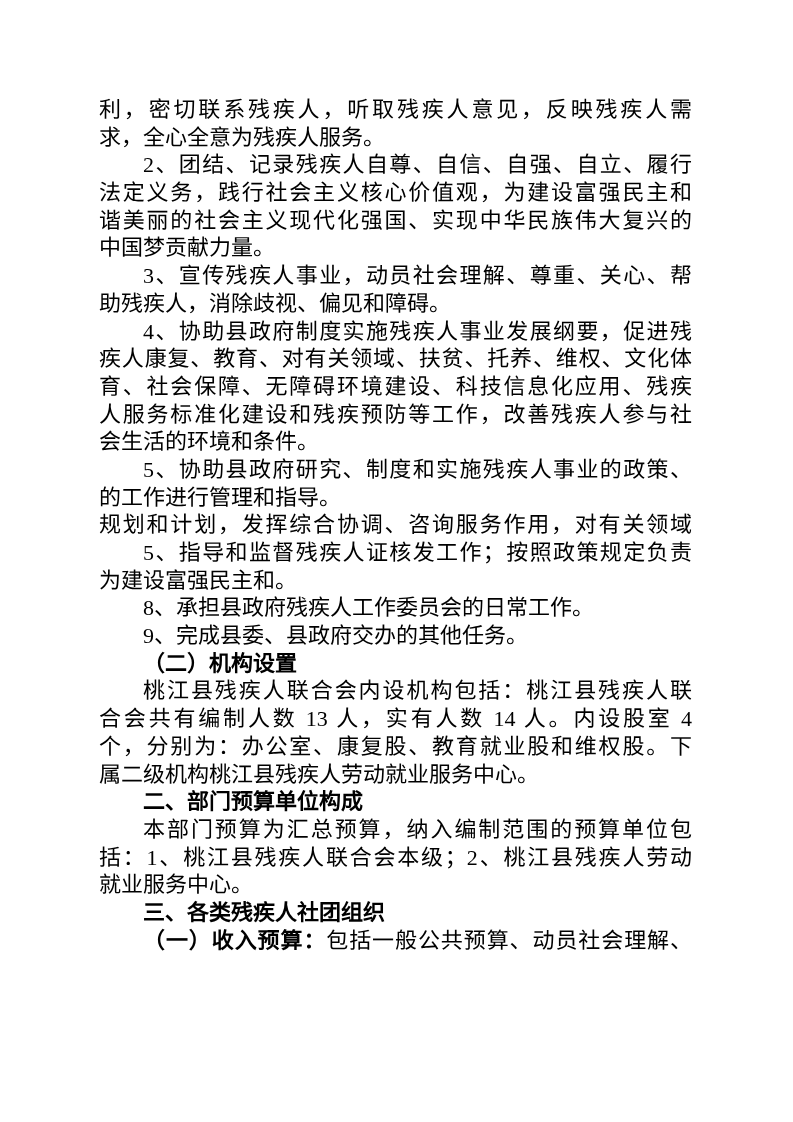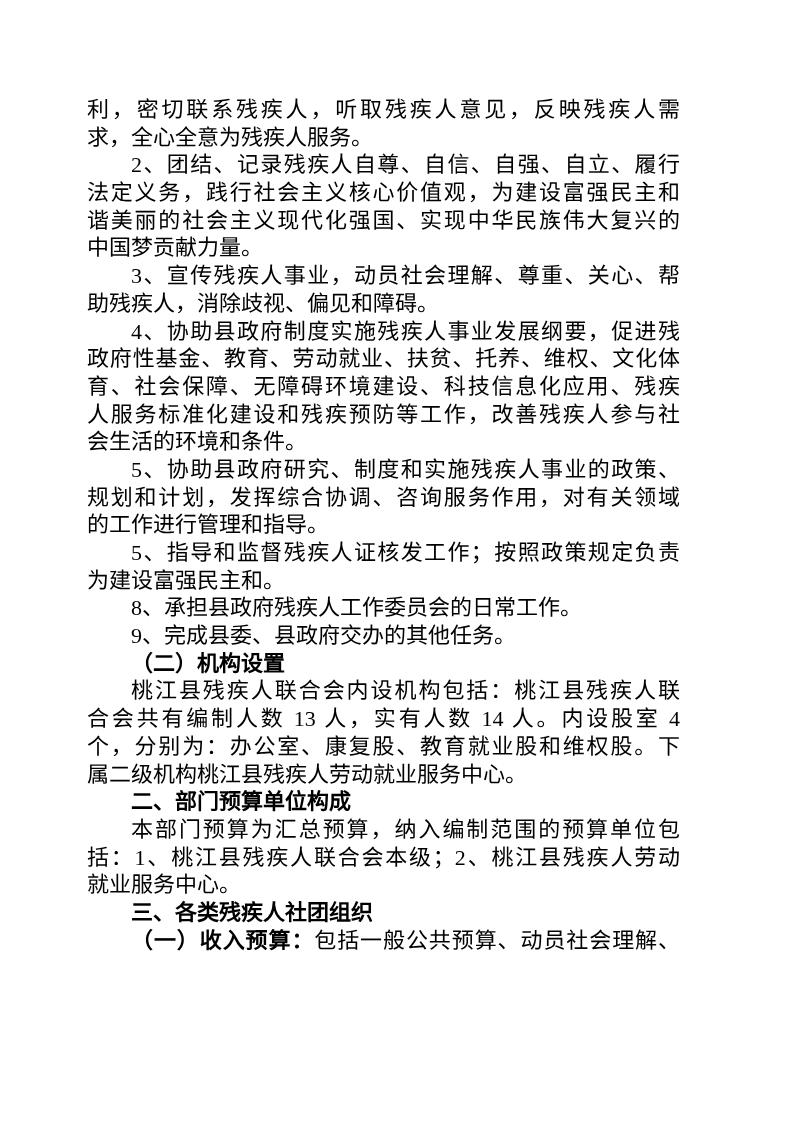--- a/index.html
+++ b/index.html
@@ -9,21 +9,21 @@
   }
   .page {
     position: relative;
     width: 793px;
     height: 1122px;
     background: #ffffff;
     overflow: hidden;
   }
   .doc {
     position: absolute;
-    left: 87px;
+    left: 99px;
     top: 96px;
     width: 593px;
     font-family: "Liberation Serif", "DejaVu Serif", serif;
     font-size: 22px;
     line-height: 27.7px;
     color: #000000;
   }
   .para { margin: 0; padding: 0; }
   .line {
     height: 27.7px;
@@ -60,29 +60,29 @@
         <div class="line just"><span>法定义务，践行社会主义核心价值观，为建设富强民主和</span></div>
         <div class="line just"><span>谐美丽的社会主义现代化强国、实现中华民族伟大复兴的</span></div>
         <div class="line rag"><span>中国梦贡献力量。</span></div>
       </div>
       <div class="para">
         <div class="line just indent"><span>3、宣传残疾人事业，动员社会理解、尊重、关心、帮</span></div>
         <div class="line rag"><span>助残疾人，消除歧视、偏见和障碍。</span></div>
       </div>
       <div class="para">
         <div class="line just indent"><span>4、协助县政府制度实施残疾人事业发展纲要，促进残</span></div>
-        <div class="line just"><span>政府性基金、教育、劳动就业、扶贫、托养、维权、文化体</span></div>
+        <div class="line just"><span>疾人康复、教育、对有关领域、扶贫、托养、维权、文化体</span></div>
         <div class="line just"><span>育、社会保障、无障碍环境建设、科技信息化应用、残疾</span></div>
         <div class="line just"><span>人服务标准化建设和残疾预防等工作，改善残疾人参与社</span></div>
         <div class="line rag"><span>会生活的环境和条件。</span></div>
       </div>
       <div class="para">
         <div class="line just indent"><span>5、协助县政府研究、制度和实施残疾人事业的政策、</span></div>
+        <div class="line rag"><span>的工作进行管理和指导。</span></div>
         <div class="line just"><span>规划和计划，发挥综合协调、咨询服务作用，对有关领域</span></div>
-        <div class="line rag"><span>的工作进行管理和指导。</span></div>
       </div>
       <div class="para">
         <div class="line just indent"><span>5、指导和监督残疾人证核发工作；按照政策规定负责</span></div>
         <div class="line rag"><span>为建设富强民主和。</span></div>
       </div>
       <div class="para">
         <div class="line rag indent"><span>8、承担县政府残疾人工作委员会的日常工作。</span></div>
       </div>
       <div class="para">
         <div class="line rag indent"><span>9、完成县委、县政府交办的其他任务。</span></div>

